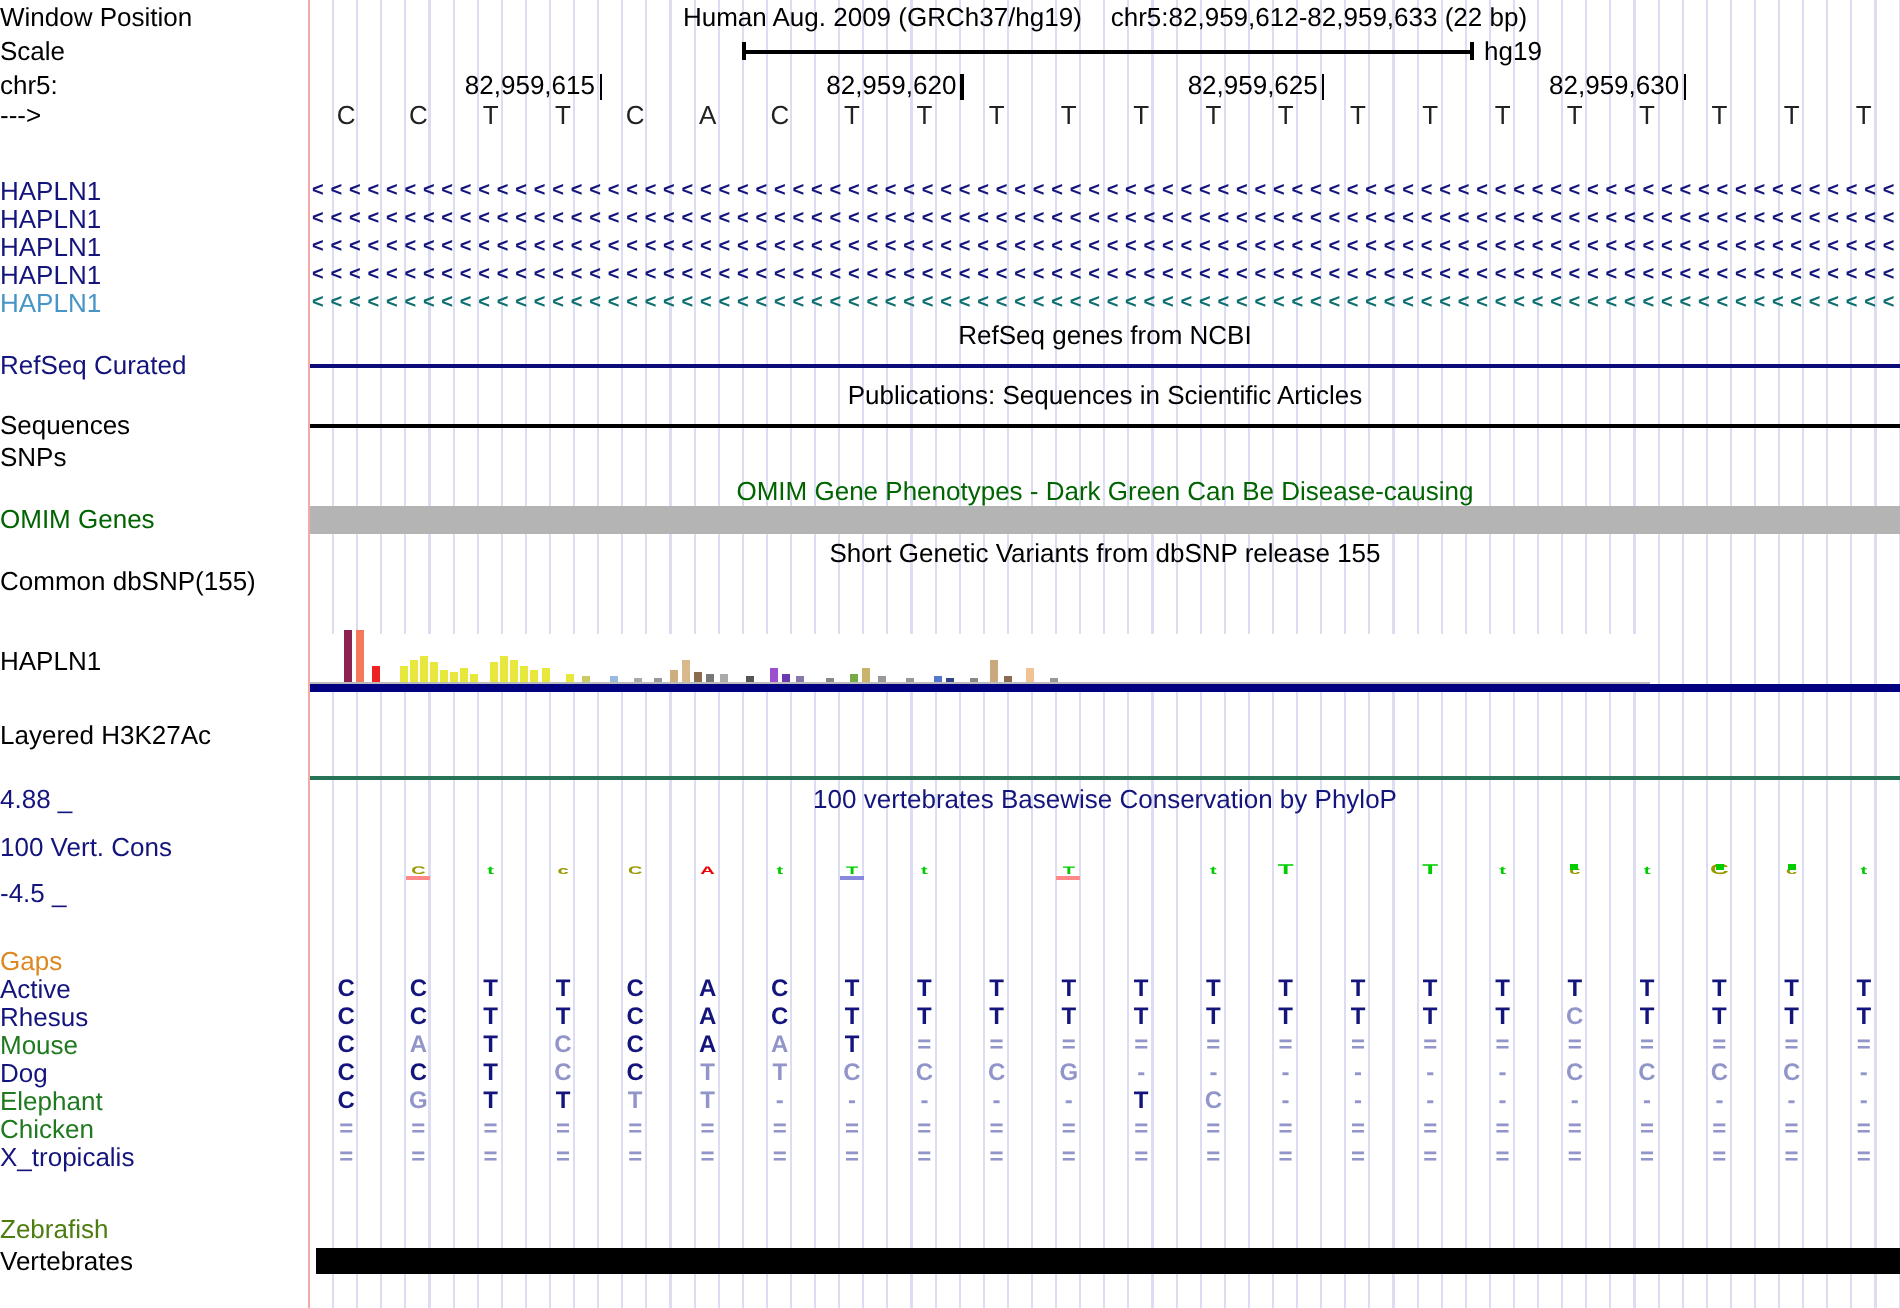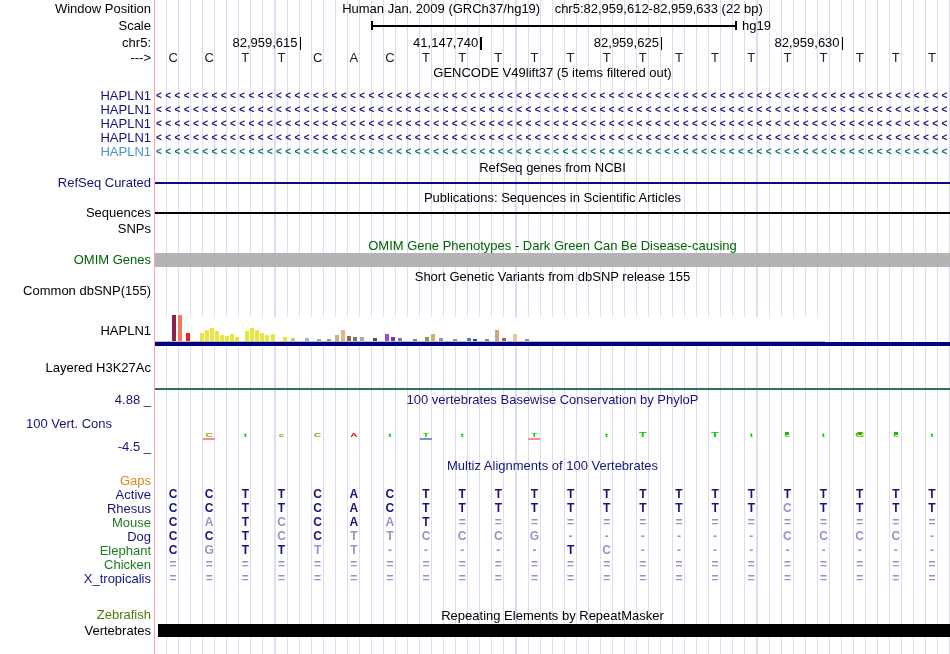--- a/index.html
+++ b/index.html
@@ -2,21 +2,21 @@
 <html><head>
 <meta charset="utf-8">
 <style>
   html,body{margin:0;padding:0;background:#fff;}
   #app{position:relative;width:950px;height:654px;background:#fff;overflow:hidden;
        font-family:"Liberation Sans",sans-serif;font-size:13px;color:#000;}
   
   #grid{position:absolute;left:155px;top:0;width:795px;height:654px;
         background:repeating-linear-gradient(90deg,transparent 0px,transparent 11px,#dcdcf2 11px,#dcdcf2 12.05px);}
   #pink-line{position:absolute;left:153.5px;top:0;width:1.5px;height:654px;background:#f5a9a9;}
-  .lbl{position:absolute;left:0;width:151px;text-align:right;height:14px;line-height:14px;white-space:nowrap;}
+  .lbl{position:absolute;left:0;width:151px;height:14px;line-height:14px;white-space:nowrap;}
   .ct{position:absolute;left:155px;width:795px;text-align:center;height:14px;line-height:14px;white-space:nowrap;}
   .navy{color:#14147d;} .dgreen{color:#006400;}
   .hline{position:absolute;left:155px;width:795px;}
   .tick{position:absolute;width:1.5px;background:#000;}
   .basecell{position:absolute;width:36px;text-align:center;height:14px;line-height:14px;}
   .arrowrow{position:absolute;left:156px;width:794px;height:14px;line-height:14px;overflow:hidden;
             font-size:10px;font-weight:bold;letter-spacing:3.4px;white-space:nowrap;}
   .mzcell{position:absolute;width:36px;text-align:center;height:14px;line-height:13px;
           font-weight:bold;font-size:12px;}
   .gbar{position:absolute;width:4px;}
@@ -31,36 +31,33 @@
 <div id="app">
   <div id="grid"></div>
   <div id="pink-line"></div>
 
   <div class="lbl" style="top:2px">Window Position</div>
   <div class="lbl" style="top:19px">Scale</div>
   <div class="lbl" style="top:36px">chr5:</div>
   <div class="lbl" style="top:51px">---&gt;</div>
 
   <div class="ct" style="top:2px">
-    <span>Human Jan. 2009 (GRCh37/hg19)</span>&nbsp;&nbsp;&nbsp;
+    <span>Human Aug. 2009 (GRCh37/hg19)</span>&nbsp;&nbsp;&nbsp;
     <span>chr5:82,959,612-82,959,633 (22 bp)</span>
   </div>
   <div style="position:absolute;top:25px;left:372px;width:363px;height:1.5px;background:#000"></div>
   <div class="tick" style="top:21px;left:371px;height:9px"></div>
   <div class="tick" style="top:21px;left:735px;height:9px"></div>
   <div style="position:absolute;top:19px;left:742px;height:14px;line-height:14px">hg19</div>
 
-  <div class="ct" style="top:66px">GENCODE V49lift37 (5 items filtered out)</div>
   <div class="ct" style="top:161px">RefSeq genes from NCBI</div>
   <div class="ct" style="top:191px">Publications: Sequences in Scientific Articles</div>
   <div class="ct dgreen" style="top:239px">OMIM Gene Phenotypes - Dark Green Can Be Disease-causing</div>
   <div class="ct" style="top:270px">Short Genetic Variants from dbSNP release 155</div>
   <div class="ct navy" style="top:393px">100 vertebrates Basewise Conservation by PhyloP</div>
-  <div class="ct navy" style="top:459px">Multiz Alignments of 100 Vertebrates</div>
-  <div class="ct" style="top:609px">Repeating Elements by RepeatMasker</div>
 
   <div class="lbl navy" style="top:176px">RefSeq Curated</div>
   <div class="lbl" style="top:206px">Sequences</div>
   <div class="lbl" style="top:222px">SNPs</div>
   <div class="lbl dgreen" style="top:253px">OMIM Genes</div>
   <div class="lbl" style="top:284px">Common dbSNP(155)</div>
   <div class="lbl" style="top:324px">HAPLN1</div>
   <div class="lbl" style="top:361px">Layered H3K27Ac</div>
   <div class="lbl navy" style="top:393px">4.88 _</div>
   <div class="lbl navy" style="top:417px;width:112px">100 Vert. Cons</div>
@@ -72,21 +69,21 @@
   <div class="hline" style="top:253px;height:14px;background:#b4b4b4"></div>
   <div style="position:absolute;left:155px;top:317px;width:670px;height:24px;background:#fff;border-bottom:1px solid #bbb"></div>
   <div class="hline" style="top:342px;height:4px;background:#000080"></div>
   <div class="hline" style="top:388px;height:2px;background:#267355"></div>
   <div style="position:absolute;left:158px;top:624px;width:792px;height:13px;background:#000"></div>
 
   <div id="dyn">
       <div class="tick" style="top:37px;left:299.5px;height:13px;background:#000"></div>
       <div style="position:absolute;top:36px;left:209.5px;width:88px;text-align:right;height:14px;line-height:14px">82,959,615</div>
       <div class="tick" style="top:37px;left:480.2px;height:13px;background:#000"></div>
-      <div style="position:absolute;top:36px;left:390.2px;width:88px;text-align:right;height:14px;line-height:14px">41,147,740</div>
+      <div style="position:absolute;top:36px;left:390.2px;width:88px;text-align:right;height:14px;line-height:14px">82,959,620</div>
       <div class="tick" style="top:37px;left:660.9px;height:13px;background:#000"></div>
       <div style="position:absolute;top:36px;left:570.9px;width:88px;text-align:right;height:14px;line-height:14px">82,959,625</div>
       <div class="tick" style="top:37px;left:841.6px;height:13px;background:#000"></div>
       <div style="position:absolute;top:36px;left:751.6px;width:88px;text-align:right;height:14px;line-height:14px">82,959,630</div>
       <div class="basecell" style="top:51px;left:155.1px;color:#222">C</div>
       <div class="basecell" style="top:51px;left:191.2px;color:#222">C</div>
       <div class="basecell" style="top:51px;left:227.3px;color:#222">T</div>
       <div class="basecell" style="top:51px;left:263.5px;color:#222">T</div>
       <div class="basecell" style="top:51px;left:299.6px;color:#222">C</div>
       <div class="basecell" style="top:51px;left:335.8px;color:#222">A</div>

